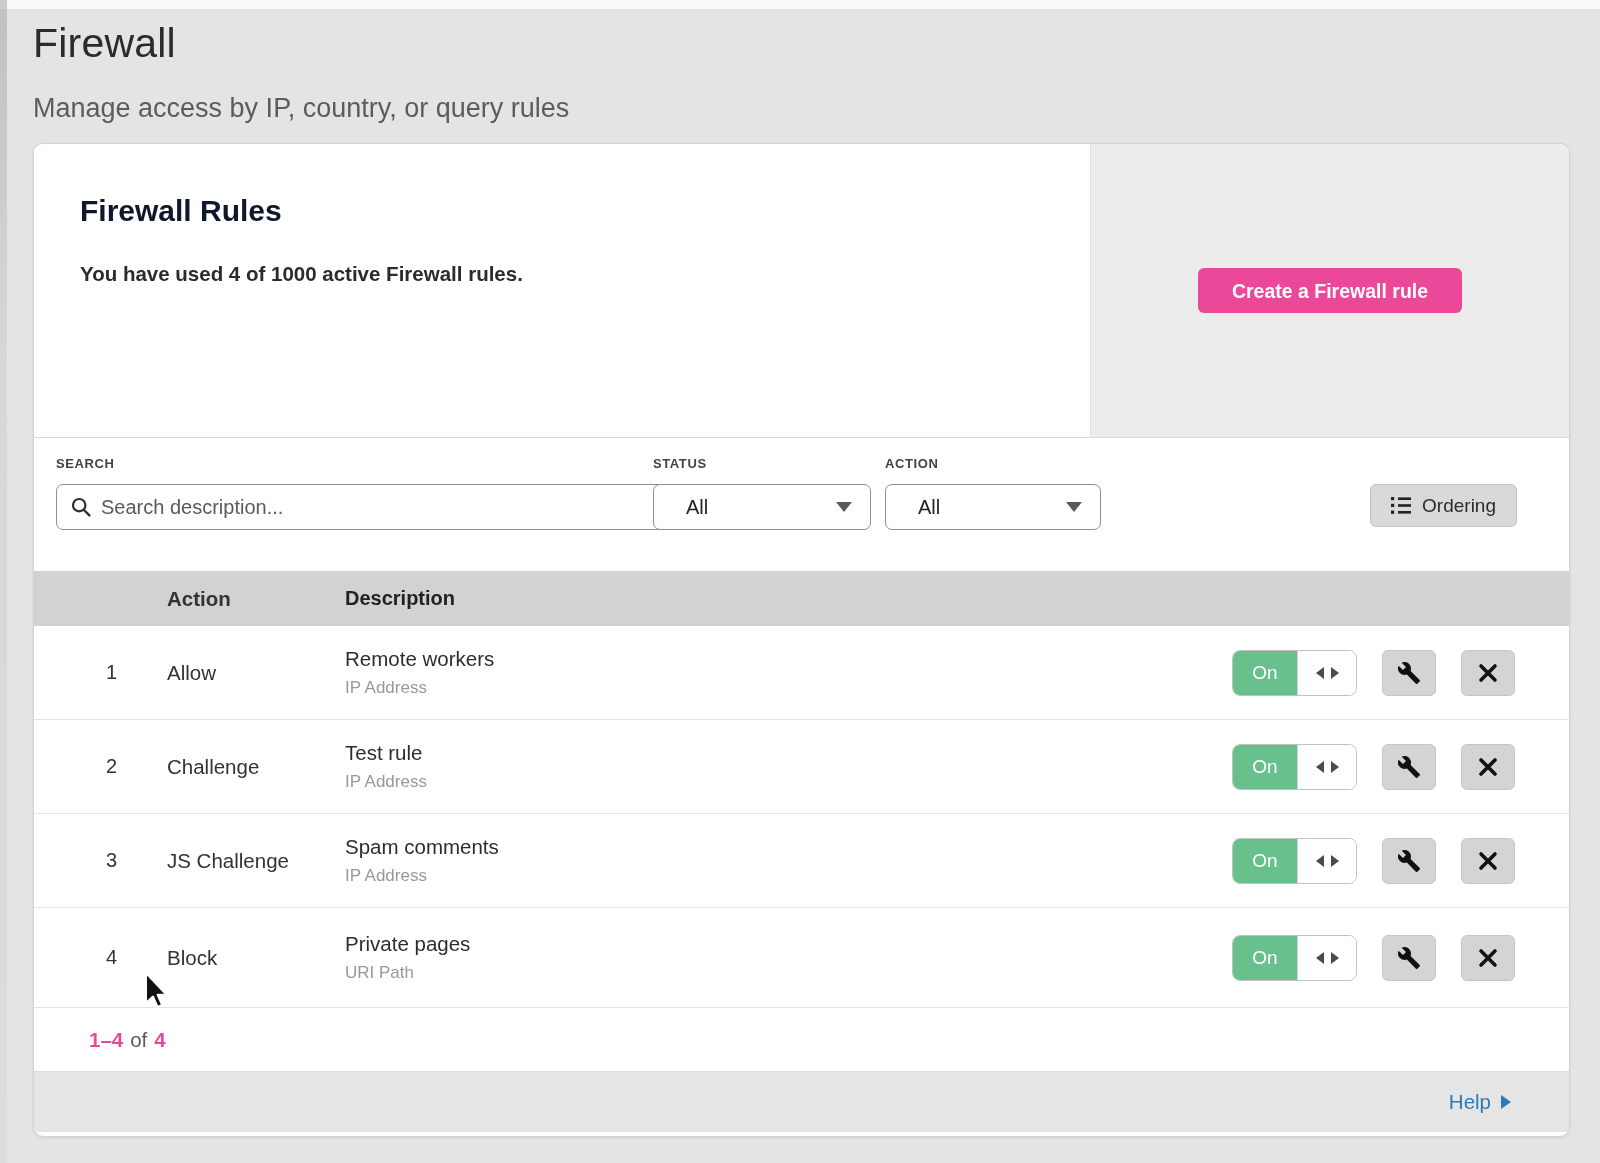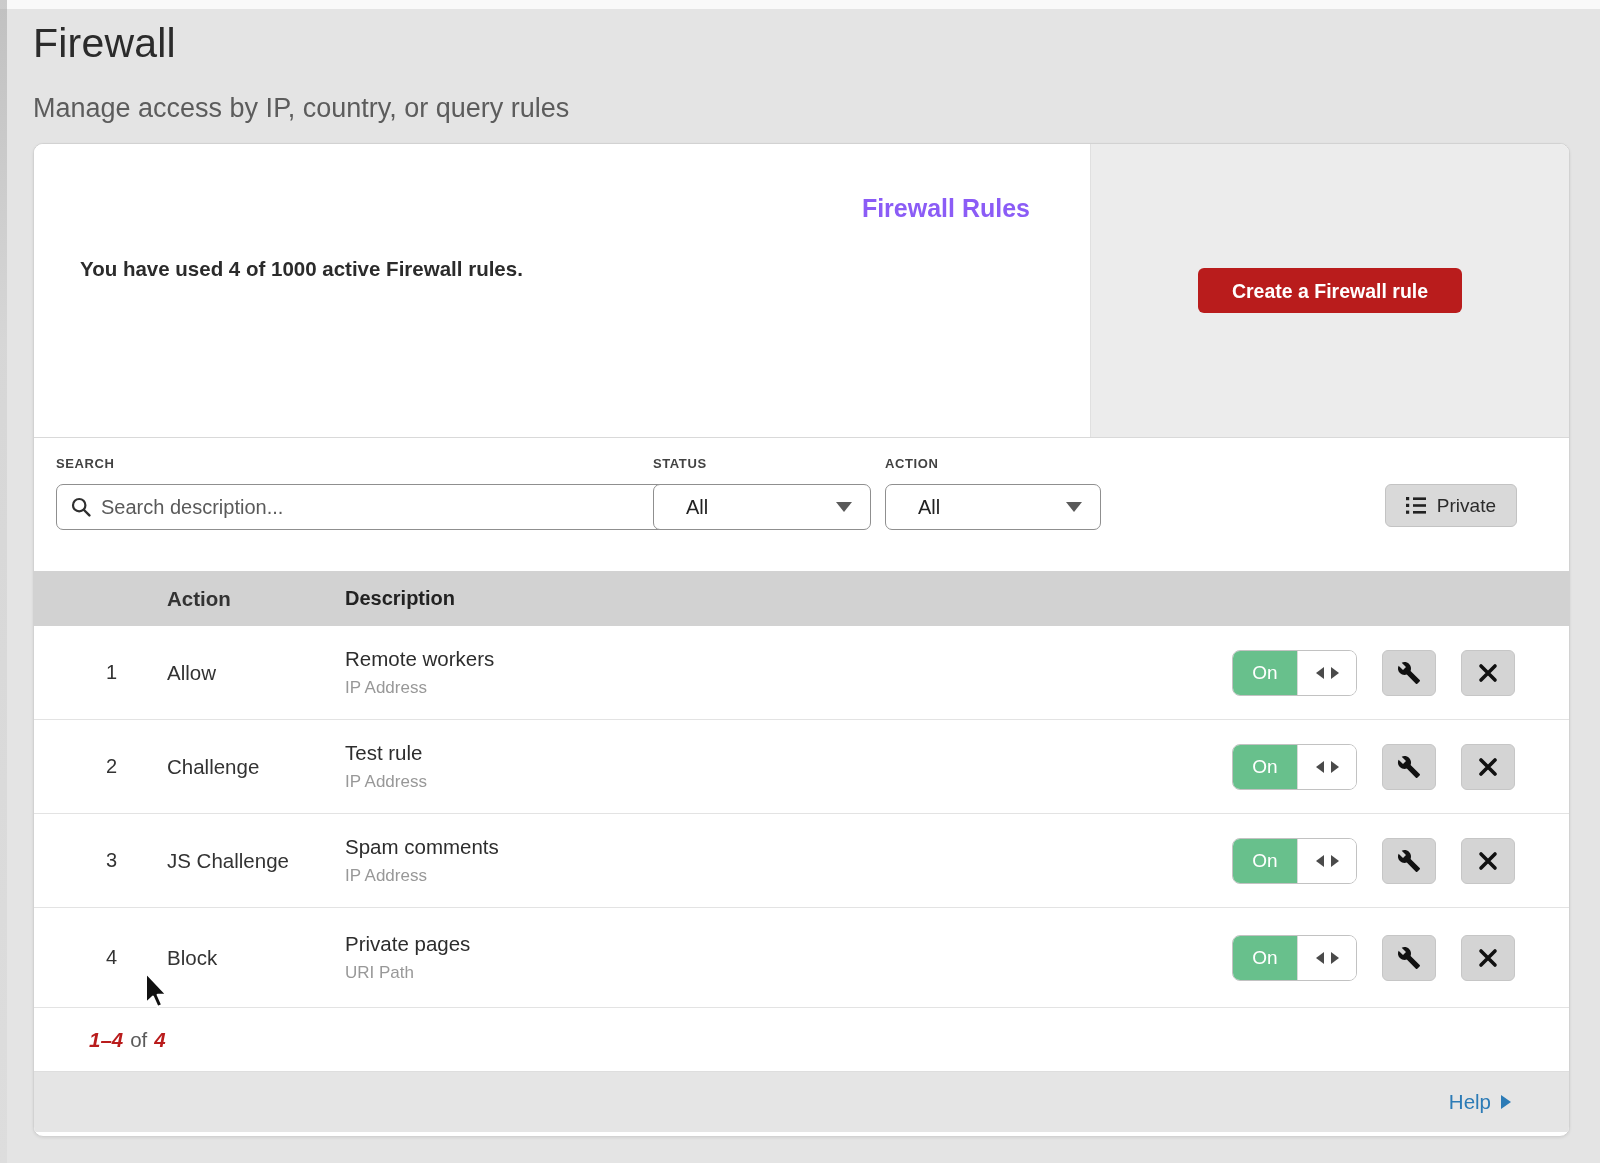--- a/index.html
+++ b/index.html
@@ -27,29 +27,29 @@
   
   .card {
     position: absolute; left: 33px; top: 143px; width: 1537px; height: 994px;
     background: #ffffff; border: 1px solid #d2d2d2; border-radius: 10px;
     box-shadow: 0 1px 3px rgba(0,0,0,.08);
     overflow: hidden;
   }
   
   .hero { display: flex; height: 294px; border-bottom: 1px solid #d9d9d9; }
   .hero-left { width: 1056px; padding: 50px 60px 0 46px; background: #fff; }
-  .hero-title { font-size: 25px; font-weight: 700; color: #8b5cf6; margin-bottom: 26px; text-align: right; }
+  .hero-title { font-size: 30px; font-weight: 700; color: #0f172a; margin-bottom: 26px; }
   .hero-desc { font-size: 20.5px; line-height: 36px; color: #333; max-width: 950px; }
   .hero-usage { margin-top: 34px; font-size: 20.5px; font-weight: 700; color: #2b2b2b; }
   .hero-right {
     flex: 1; background: #ececec; border-left: 1px solid #e0e0e0;
     display: flex; align-items: center; justify-content: center;
   }
   .btn-primary {
-    background: #b91c1c; color: #fff; border: none; border-radius: 6px;
+    background: #ec4899; color: #fff; border: none; border-radius: 6px;
     font-family: inherit; font-size: 19.5px; font-weight: 600;
     padding: 12px 34px; height: 45px; cursor: pointer;
   }
   
   .filters { position: relative; height: 133px; background: #fff; }
   .fgroup { position: absolute; top: 18px; }
   .fgroup.g-search { left: 22px; }
   .fgroup.g-status { left: 619px; }
   .fgroup.g-action { left: 851px; }
   .flabel {
@@ -117,21 +117,21 @@
   .icon-btn {
     width: 54px; height: 46px; border-radius: 6px; background: #d4d4d4;
     border: 1px solid #c6c6c6; display: flex; align-items: center; justify-content: center;
     cursor: pointer;
   }
   
   .pagination {
     height: 64px; display: flex; align-items: center; padding-left: 55px;
     border-bottom: 1px solid #dedede; font-size: 20.5px; color: #3a3a3a; gap: 7px;
   }
-  .pagination .b { font-weight: 700; color: #b91c1c; font-style: italic; }
+  .pagination .b { font-weight: 700; color: #ec4899; }
   .pagination .mid { color: #5a5a5a; }
   .card-footer {
     height: 60px; display: flex; align-items: center; justify-content: flex-end;
     padding-right: 58px; background: #e5e5e5;
   }
   .help-link {
     display: flex; align-items: center; gap: 10px; color: #2c7bb6;
     font-size: 20.5px; font-weight: 500; text-decoration: none; cursor: pointer;
   }
   .tri-right { width: 0; height: 0; border-top: 7px solid transparent; border-bottom: 7px solid transparent; border-left: 10px solid #2c7bb6; }
@@ -194,21 +194,21 @@
       <span style="display:flex;">
         <svg width="20" height="17" viewBox="0 0 20 17">
           <rect x="0" y="0" width="3.2" height="3.2" fill="#222"></rect>
           <rect x="0" y="6.8" width="3.2" height="3.2" fill="#222"></rect>
           <rect x="0" y="13.6" width="3.2" height="3.2" fill="#222"></rect>
           <rect x="7" y="0.4" width="13" height="2.6" fill="#222"></rect>
           <rect x="7" y="7.2" width="13" height="2.6" fill="#222"></rect>
           <rect x="7" y="14" width="13" height="2.6" fill="#222"></rect>
         </svg>
       </span>
-      <span>Private</span>
+      <span>Ordering</span>
     </button>
   </div>
 
   <div class="thead">
     <div class="col-num"></div>
     <div class="col-action" style="font-weight:700;">Action</div>
     <div>Description</div>
     <div></div>
   </div>
 

